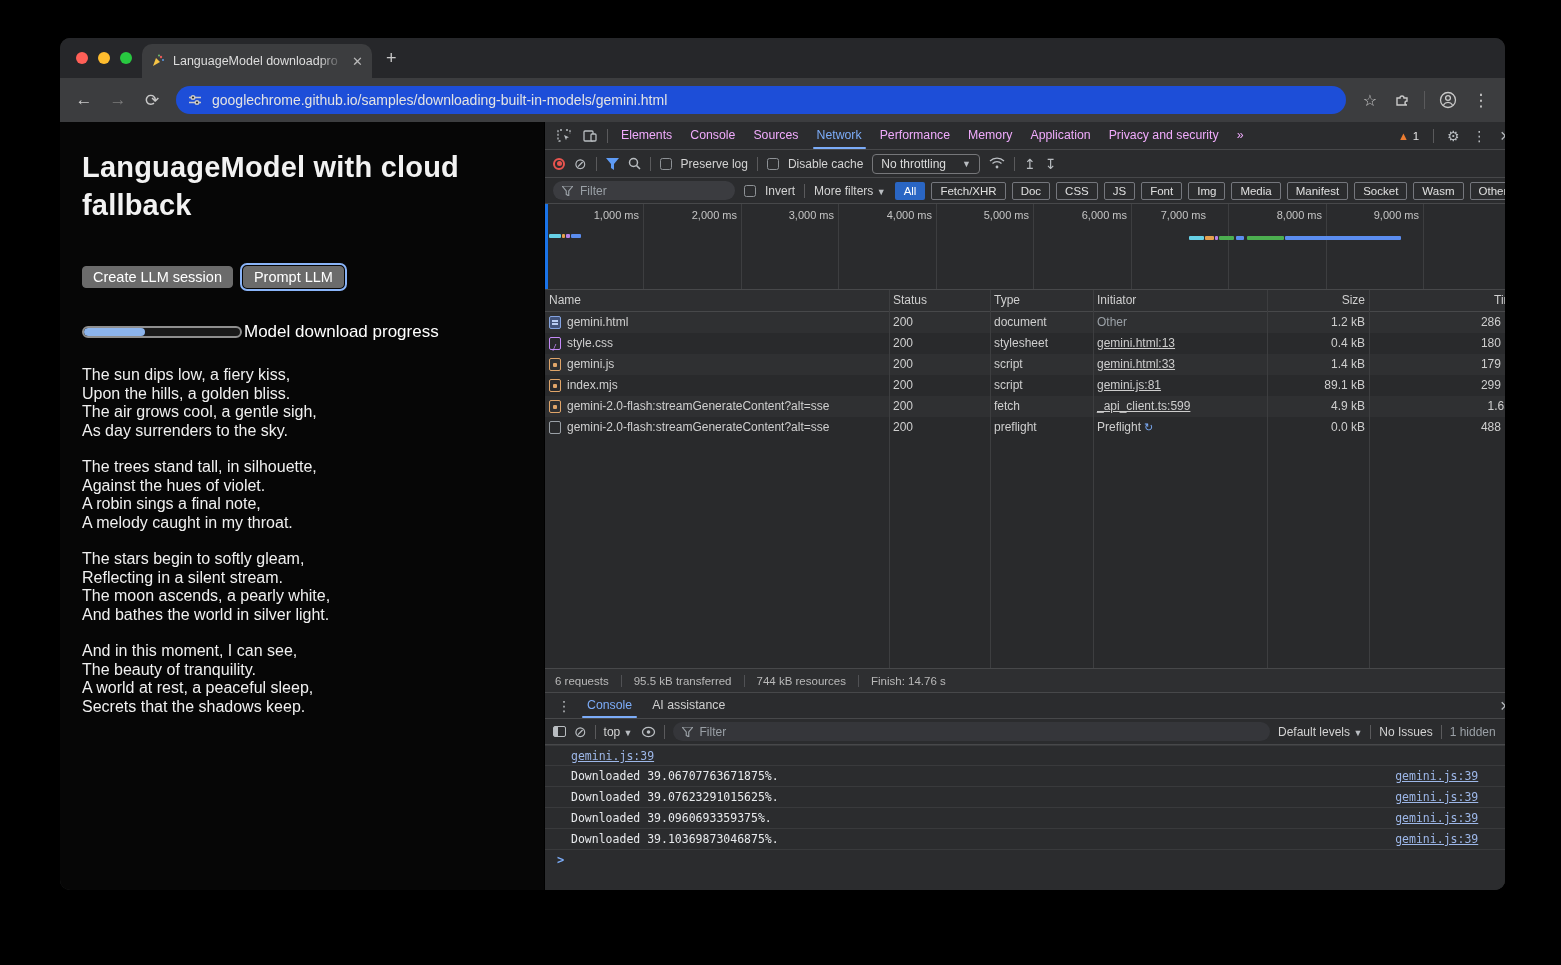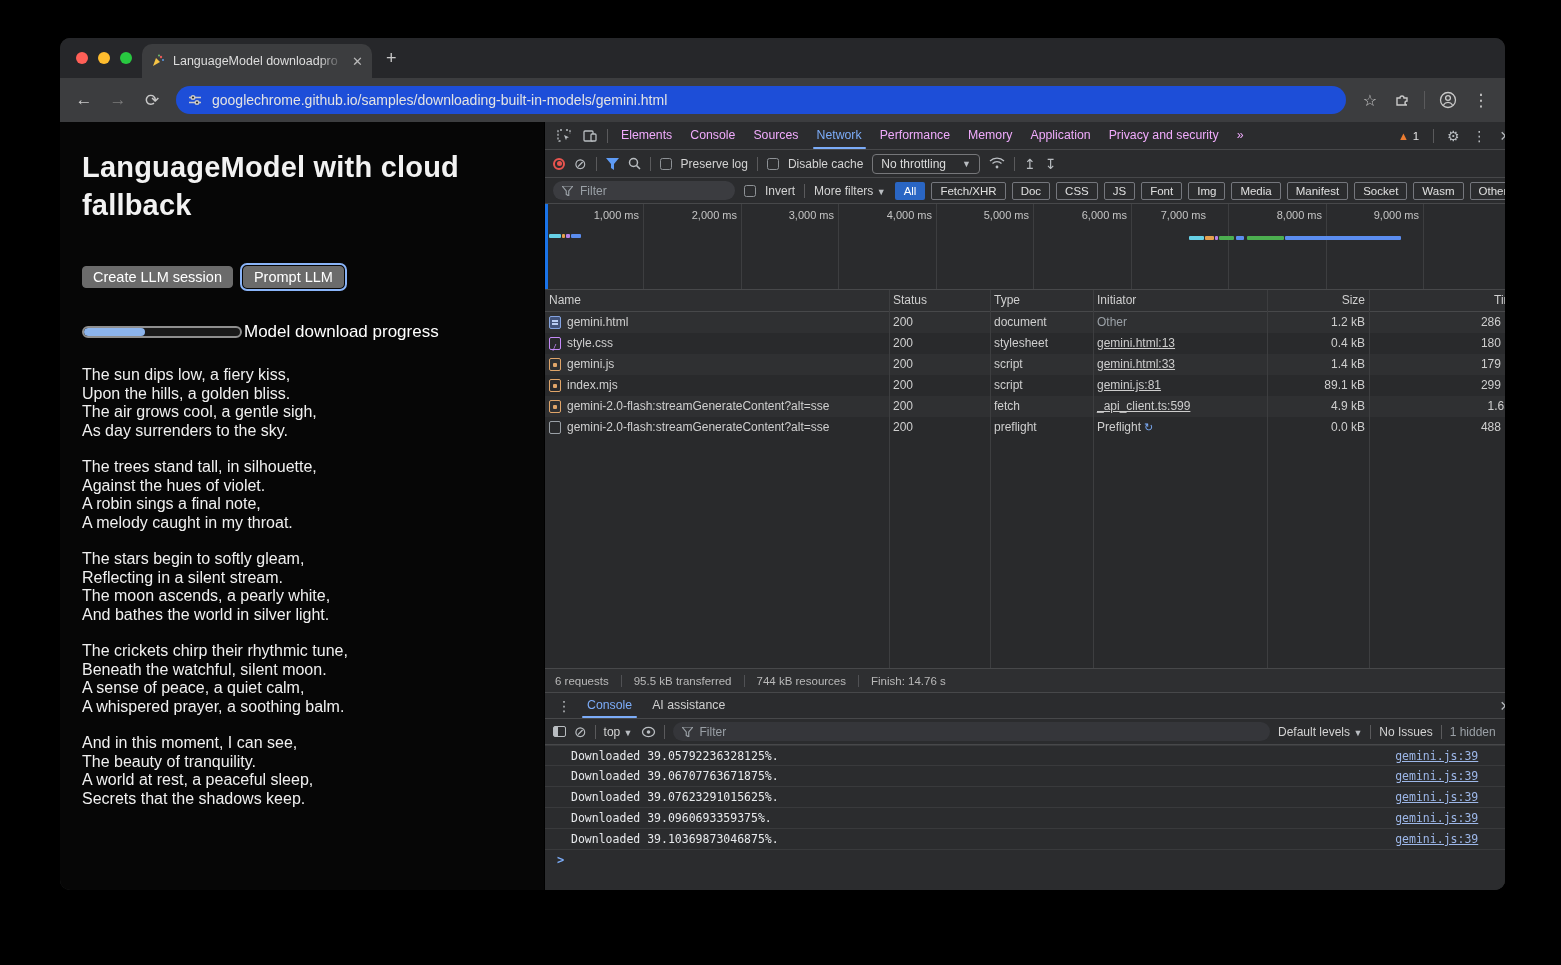--- a/index.html
+++ b/index.html
@@ -219,26 +219,20 @@
           <span>A robin sings a final note,</span><br>
           <span>A melody caught in my throat.</span>
         </p>
         <p>
           <span>The stars begin to softly gleam,</span><br>
           <span>Reflecting in a silent stream.</span><br>
           <span>The moon ascends, a pearly white,</span><br>
           <span>And bathes the world in silver light.</span>
         </p>
         <p>
-          <span>The crickets chirp their rhythmic tune,</span><br>
-          <span>Beneath the watchful, silent moon.</span><br>
-          <span>A sense of peace, a quiet calm,</span><br>
-          <span>A whispered prayer, a soothing balm.</span>
-        </p>
-        <p>
           <span>And in this moment, I can see,</span><br>
           <span>The beauty of tranquility.</span><br>
           <span>A world at rest, a peaceful sleep,</span><br>
           <span>Secrets that the shadows keep.</span>
         </p>
       </div>
     </div>
 
     <div class="devtools">
 
@@ -511,21 +505,20 @@
             <span class="caret">▼</span>
           </span>
           <span class="vdiv" style="height:14px;"></span>
           <span class="lbl">No Issues</span>
           <span class="vdiv" style="height:14px;"></span>
           <span class="lbl" style="color:#9aa0a6">1 hidden</span>
           <span class="icglyph">⚙</span>
         </div>
         <div class="logs">
           <div class="logrow">
-            <span class="msg">Downloaded 39.05792236328125%.</span>
             <span class="src">gemini.js:39</span>
           </div>
           <div class="logrow">
             <span class="msg">Downloaded 39.06707763671875%.</span>
             <span class="src">gemini.js:39</span>
           </div>
           <div class="logrow">
             <span class="msg">Downloaded 39.07623291015625%.</span>
             <span class="src">gemini.js:39</span>
           </div>

